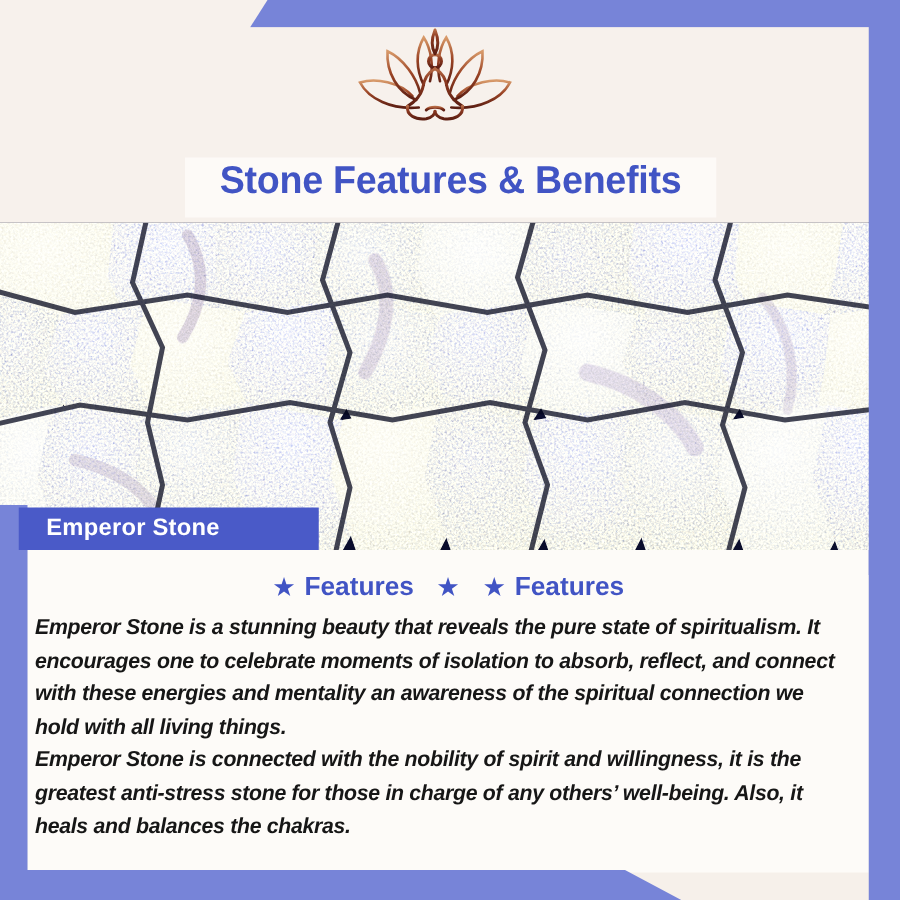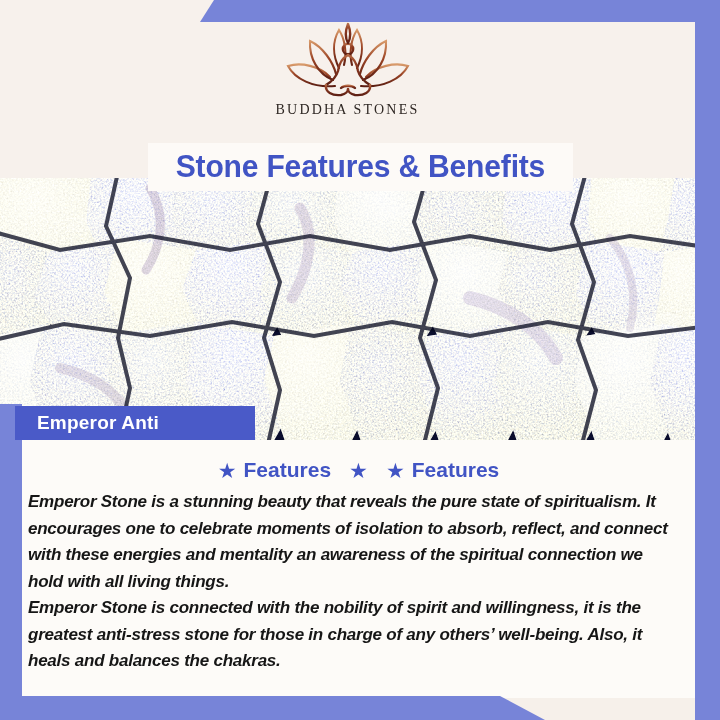--- a/index.html
+++ b/index.html
@@ -54,23 +54,22 @@
   .logo-mark{width:150px;height:78px;display:block;}
   .logo-word{
     margin-top:2px;
     font-family:"Liberation Serif","DejaVu Serif",serif;
     font-size:14px;letter-spacing:2.2px;color:#2e2723;
     font-weight:400;
   }
   .title-plate{
     position:absolute;top:126px;left:148px;width:425px;height:48px;
     background:#fdfaf7;
-    display:flex;align-items:center;justify-content:center;
+    display:flex;justify-content:center;
     z-index:3;
-    margin-top:17px;
   }
   .title-text{
     font-family:"Liberation Sans","DejaVu Sans",sans-serif;
     font-weight:bold;font-size:31px;color:#4154c4;
     letter-spacing:-0.2px;
     transform:scaleX(0.97);
     white-space:nowrap;
   }
 
   
@@ -172,21 +171,20 @@
 
           <path d="M75 33 C69 36 66 42 65 49 C63 56 58 60 53 63"></path>
           <path d="M75 33 C81 36 84 42 85 49 C87 56 92 60 97 63"></path>
 
           <path d="M53 63 C52 70 59 74 68 73 C73 72 75 69 75 67"></path>
           <path d="M97 63 C98 70 91 74 82 73 C77 72 75 69 75 67"></path>
 
           <path d="M68 66 C71 63 79 63 82 66"></path>
         </g>
       </svg>
-      <div class="logo-word">BUDDHA STONES</div>
     </div>
   </div>
 
   <div class="title-plate">
     <div class="title-text">Stone Features &amp; Benefits</div>
   </div>
 
   <div class="photo">
     <svg viewBox="0 0 720 262" preserveAspectRatio="none">
       <defs>
@@ -300,21 +298,21 @@
         <path d="M272 -6 L258 46 L280 104 L264 160 L280 212 L268 266"></path>
         <path d="M428 -6 L414 44 L436 102 L420 160 L438 210 L424 266"></path>
         <path d="M586 -6 L572 46 L594 104 L578 162 L596 212 L582 266"></path>
         <path d="M-6 54 L60 72 L150 58 L230 72 L310 58 L390 72 L470 58 L550 72 L630 58 L726 72"></path>
         <path d="M-6 162 L64 146 L150 158 L232 144 L314 158 L392 144 L470 158 L548 144 L628 158 L726 146"></path>
       </g>
     </svg>
   </div>
 
   <div class="stone-label">
-    <span class="stone-label-text">Emperor Anti</span>
+    <span class="stone-label-text">Emperor Stone</span>
   </div>
 
   <div class="body-panel">
     <div class="benefits">
       <div class="benefit">
         <span class="star">★</span>
         <span>Features</span>
       </div>
       <div class="benefit">
         <span class="star">★</span>

